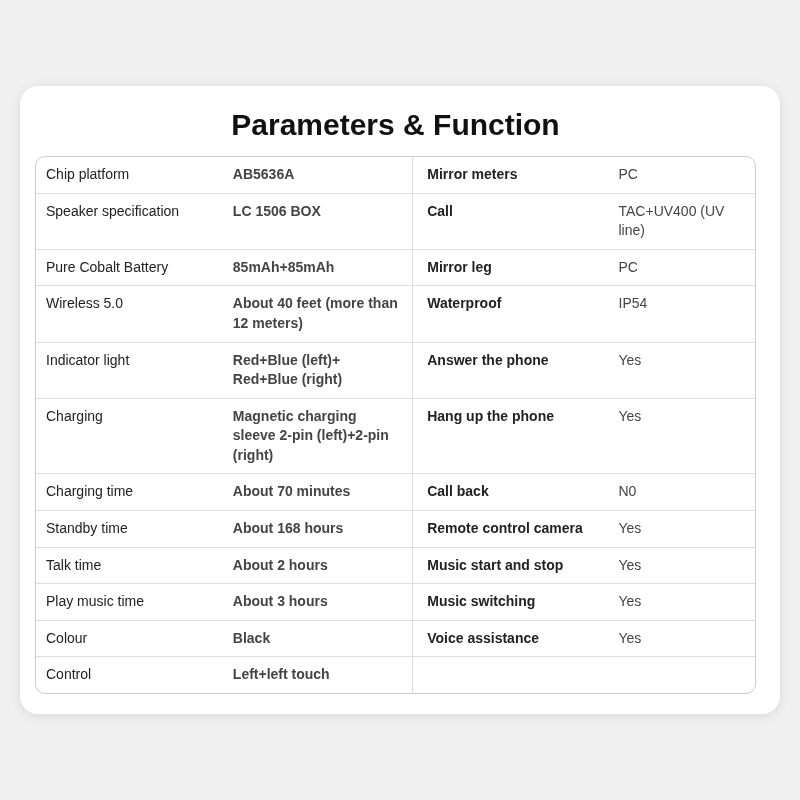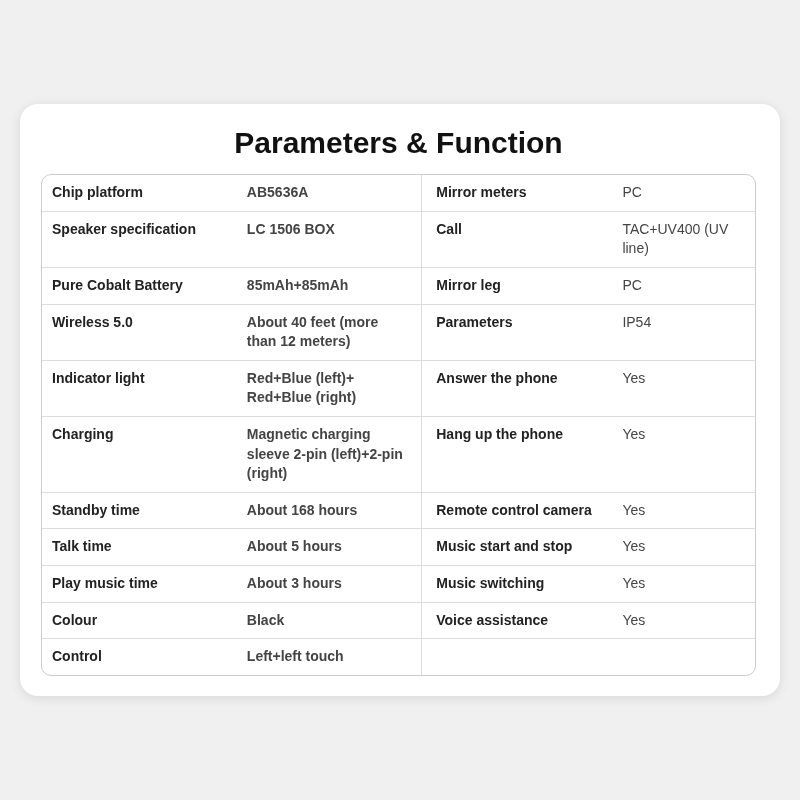--- a/index.html
+++ b/index.html
@@ -10,21 +10,21 @@
       justify-content: center;
       align-items: center;
       width: 800px;
       height: 800px;
       overflow: hidden;
     }
     .card {
       background: #fff;
       border-radius: 18px;
       width: 760px;
-      padding: 22px 24px 20px 21px;
+      padding: 22px 24px 20px 15px;
       box-shadow: 0 2px 12px rgba(0,0,0,0.10);
     }
     .title {
       font-size: 30px;
       font-weight: 700;
       text-align: center;
       margin-bottom: 14px;
       color: #111;
     }
     .table-wrap {
@@ -41,21 +41,21 @@
       padding: 8px 10px;
       vertical-align: top;
       border-bottom: 1px solid #ddd;
       color: #222;
       line-height: 1.4;
     }
     tr:last-child td {
       border-bottom: none;
     }
     .col-label {
-      font-weight: 700;
+      font-weight: 400;
       width: 120px;
       min-width: 100px;
       white-space: nowrap;
     }
     .col-value {
       color: #444;
       width: 155px;
       font-weight: bold;
     }
     .col-label2 {
@@ -101,47 +101,54 @@
             <td class="col-label">Pure Cobalt Battery</td>
             <td class="col-value">85mAh+85mAh</td>
             <td class="divider-cell"></td>
             <td class="col-label2">Mirror leg</td>
             <td class="col-value2">PC</td>
           </tr>
           <tr>
             <td class="col-label">Wireless 5.0</td>
             <td class="col-value">About 40 feet (more than 12 meters)</td>
             <td class="divider-cell"></td>
-            <td class="col-label2">Parameters</td>
+            <td class="col-label2">Waterproof</td>
             <td class="col-value2">IP54</td>
           </tr>
           <tr>
             <td class="col-label">Indicator light</td>
             <td class="col-value">Red+Blue (left)+ Red+Blue (right)</td>
             <td class="divider-cell"></td>
             <td class="col-label2">Answer the phone</td>
             <td class="col-value2">Yes</td>
           </tr>
           <tr>
             <td class="col-label">Charging</td>
             <td class="col-value">Magnetic charging sleeve 2-pin (left)+2-pin (right)</td>
             <td class="divider-cell"></td>
             <td class="col-label2">Hang up the phone</td>
             <td class="col-value2">Yes</td>
           </tr>
           <tr>
+            <td class="col-label">Charging time</td>
+            <td class="col-value">About 70 minutes</td>
+            <td class="divider-cell"></td>
+            <td class="col-label2">Call back</td>
+            <td class="col-value2">N0</td>
+          </tr>
+          <tr>
             <td class="col-label">Standby time</td>
             <td class="col-value">About 168 hours</td>
             <td class="divider-cell"></td>
             <td class="col-label2">Remote control camera</td>
             <td class="col-value2">Yes</td>
           </tr>
           <tr>
             <td class="col-label">Talk time</td>
-            <td class="col-value">About 5 hours</td>
+            <td class="col-value">About 2 hours</td>
             <td class="divider-cell"></td>
             <td class="col-label2">Music start and stop</td>
             <td class="col-value2">Yes</td>
           </tr>
           <tr>
             <td class="col-label">Play music time</td>
             <td class="col-value">About 3 hours</td>
             <td class="divider-cell"></td>
             <td class="col-label2">Music switching</td>
             <td class="col-value2">Yes</td>

